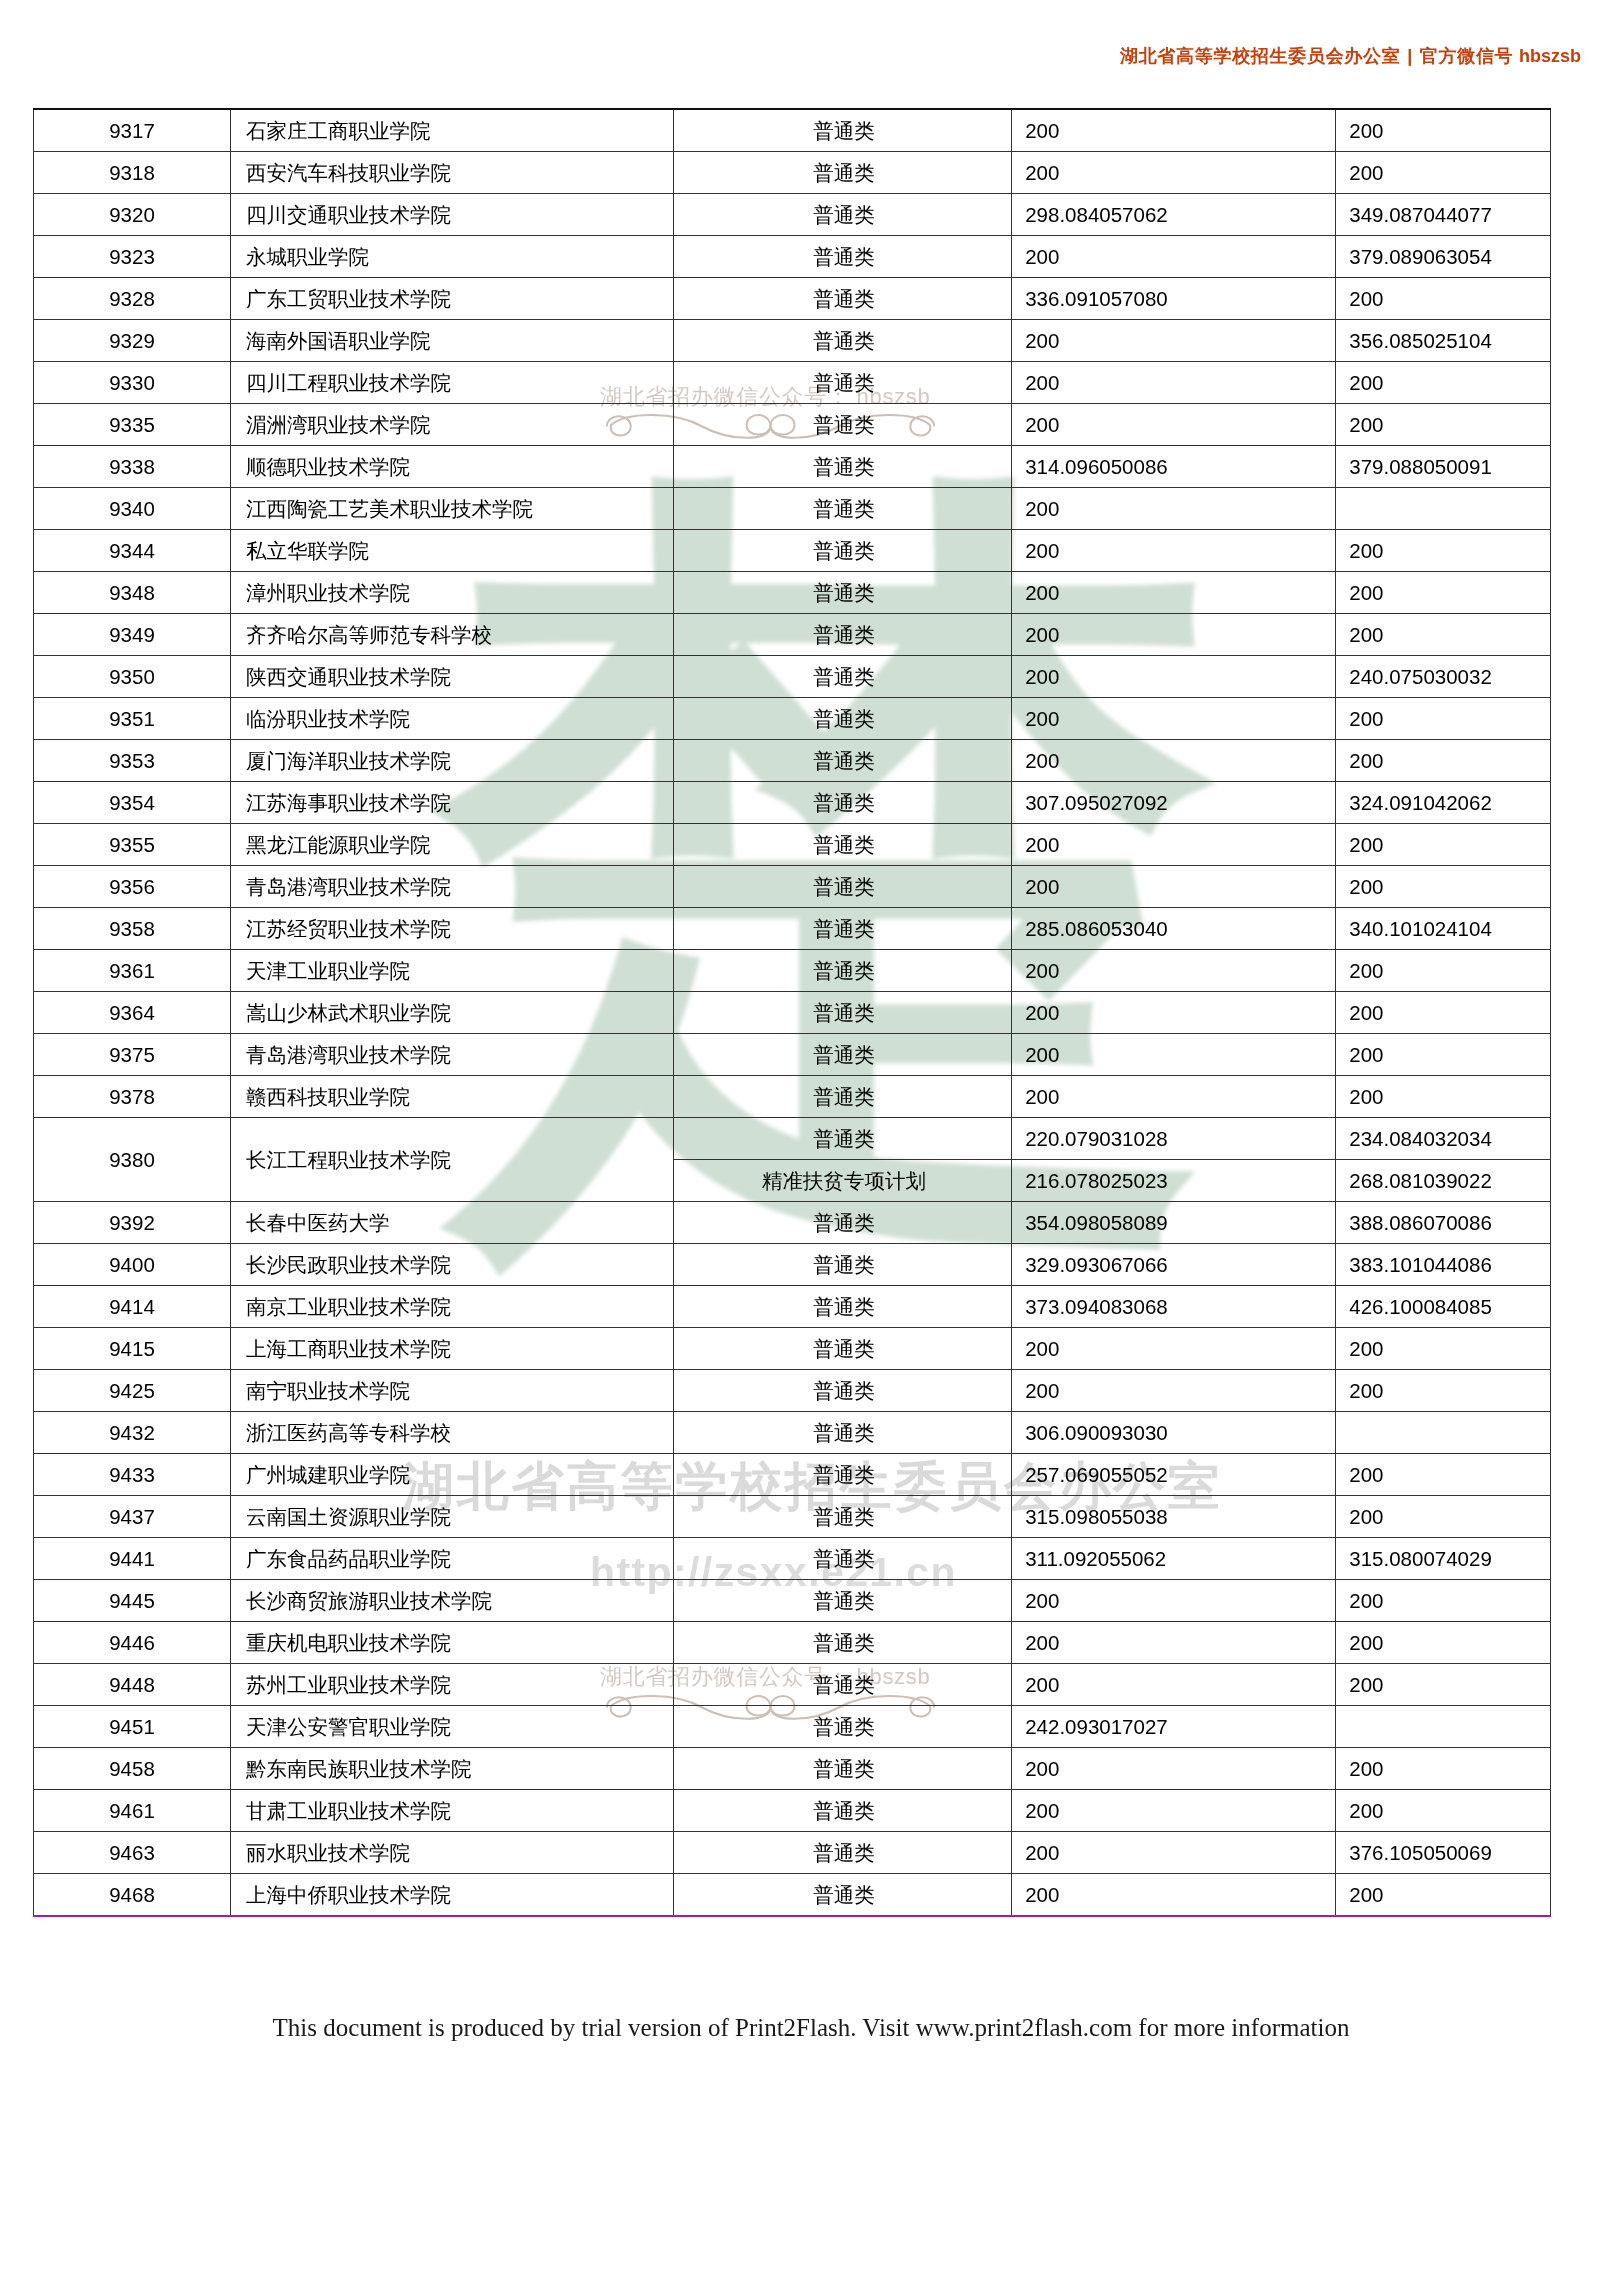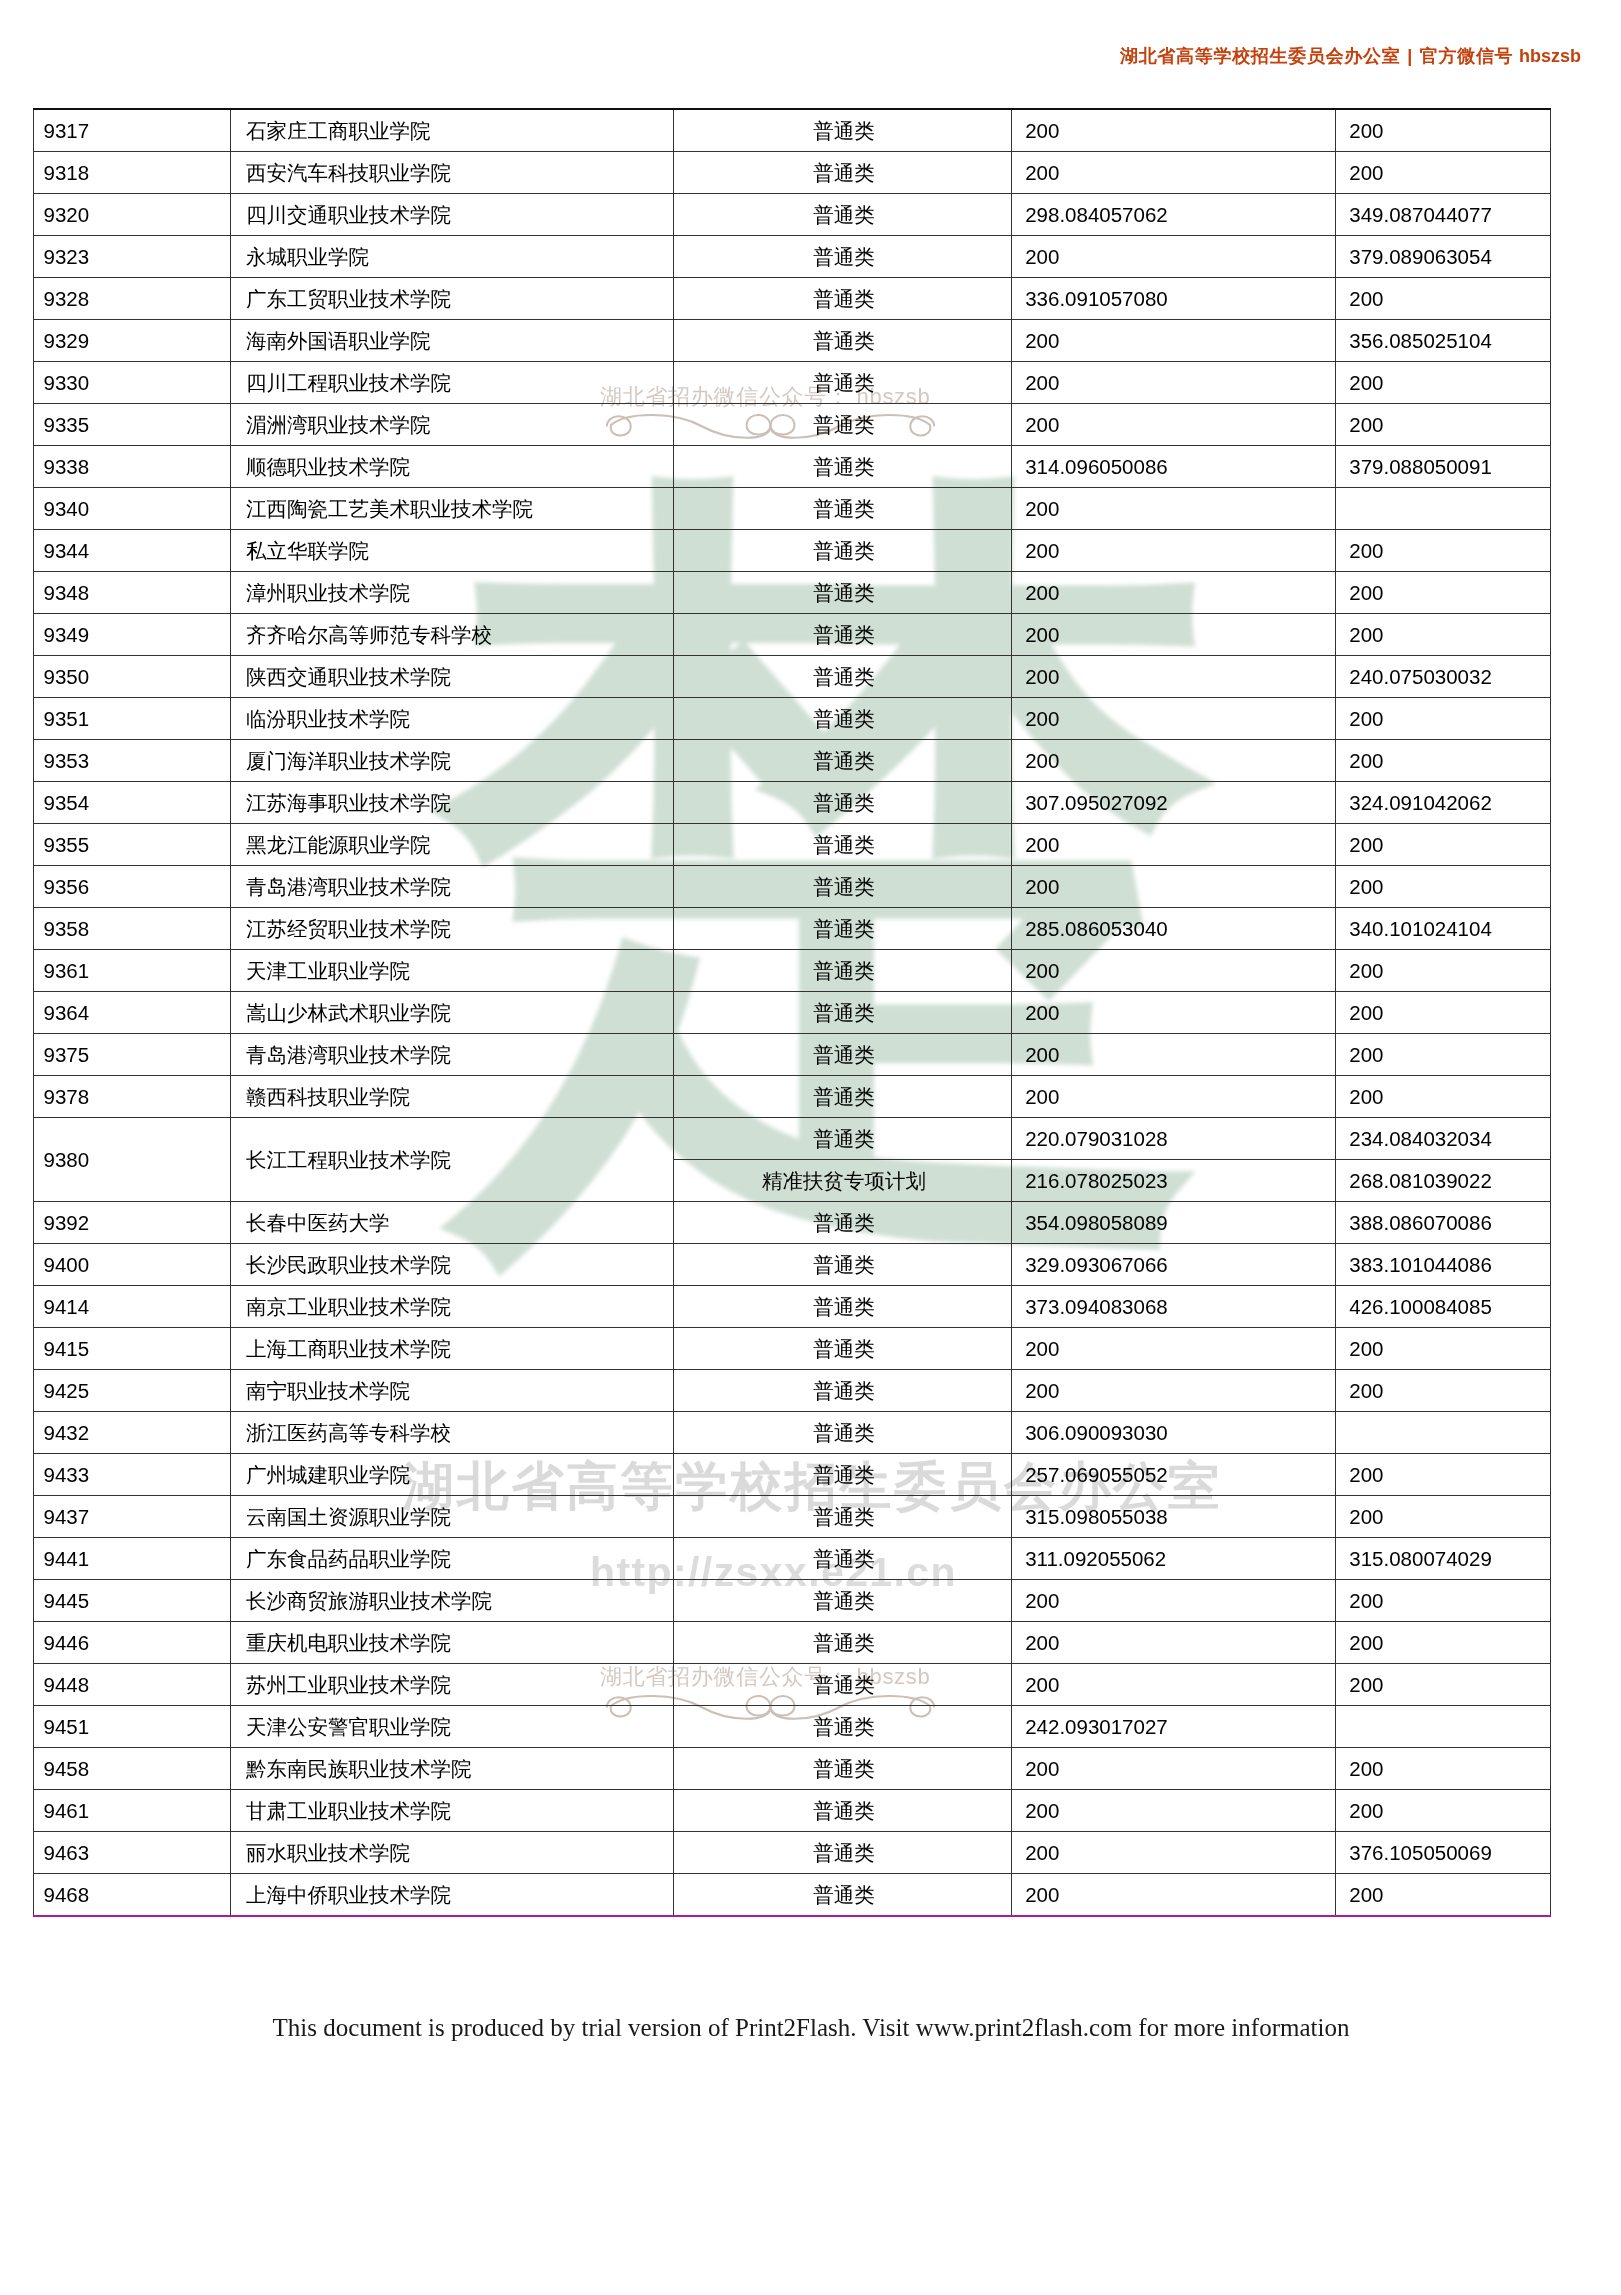--- a/index.html
+++ b/index.html
@@ -113,21 +113,21 @@
   }
   table.score-table td {
     border: 0.7px solid #333;
     font-size: 20.5px;
     color: #000;
     padding: 0 9.5px;
     height: 41px;
     vertical-align: middle;
     background: transparent;
   }
-  .col-code   { width: 177px; text-align: left; margin-top: 32px; }
+  .col-code   { width: 177px; text-align: center; margin-top: 32px; }
   .col-name   { width: 417px; text-align: left; padding-left: 15px !important; }
   .col-type   { width: 314px; text-align: center; padding-left: 13.6px !important; }
   .col-v1     { width: 300px; text-align: left; padding-left: 13.6px !important; }
   .col-v2     { width: 191px; text-align: left; padding-left: 13.6px !important; }
 
   table.score-table tr.first-row td { border-top: 2px solid #111; }
   table.score-table tr.last-row td  { border-bottom: 2px solid #a21caf; }
 
   
   .doc-footer {

